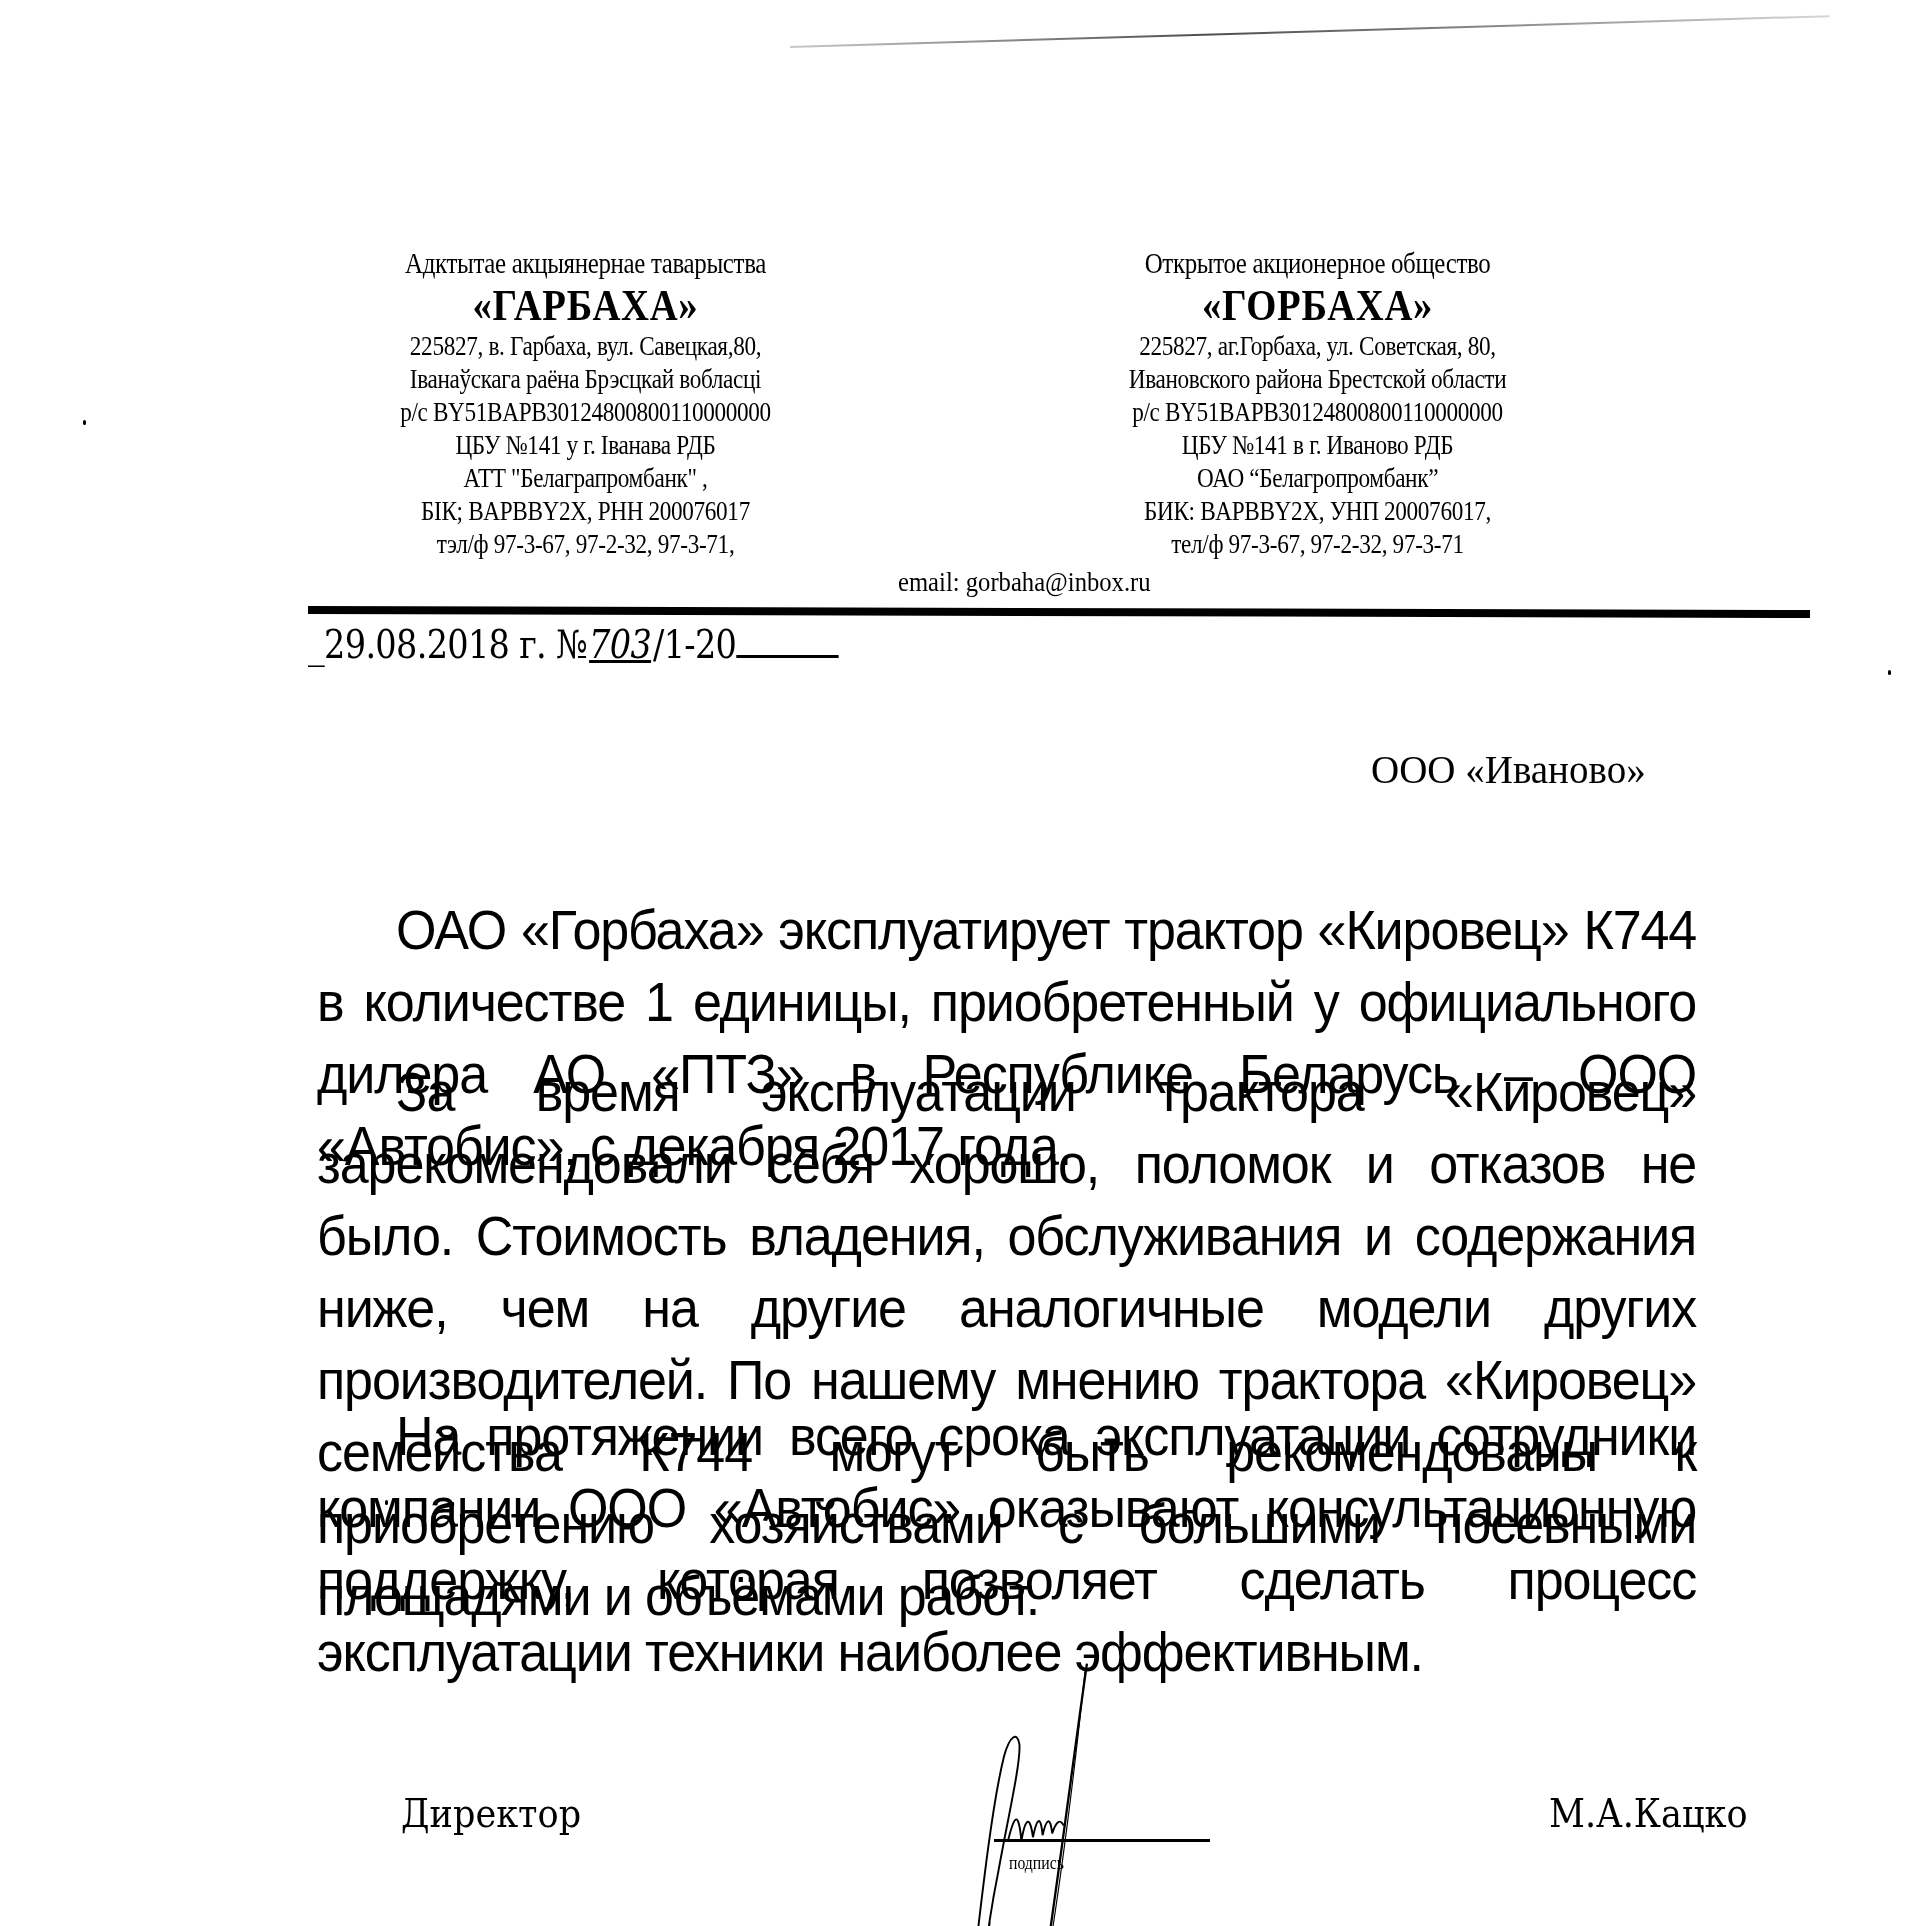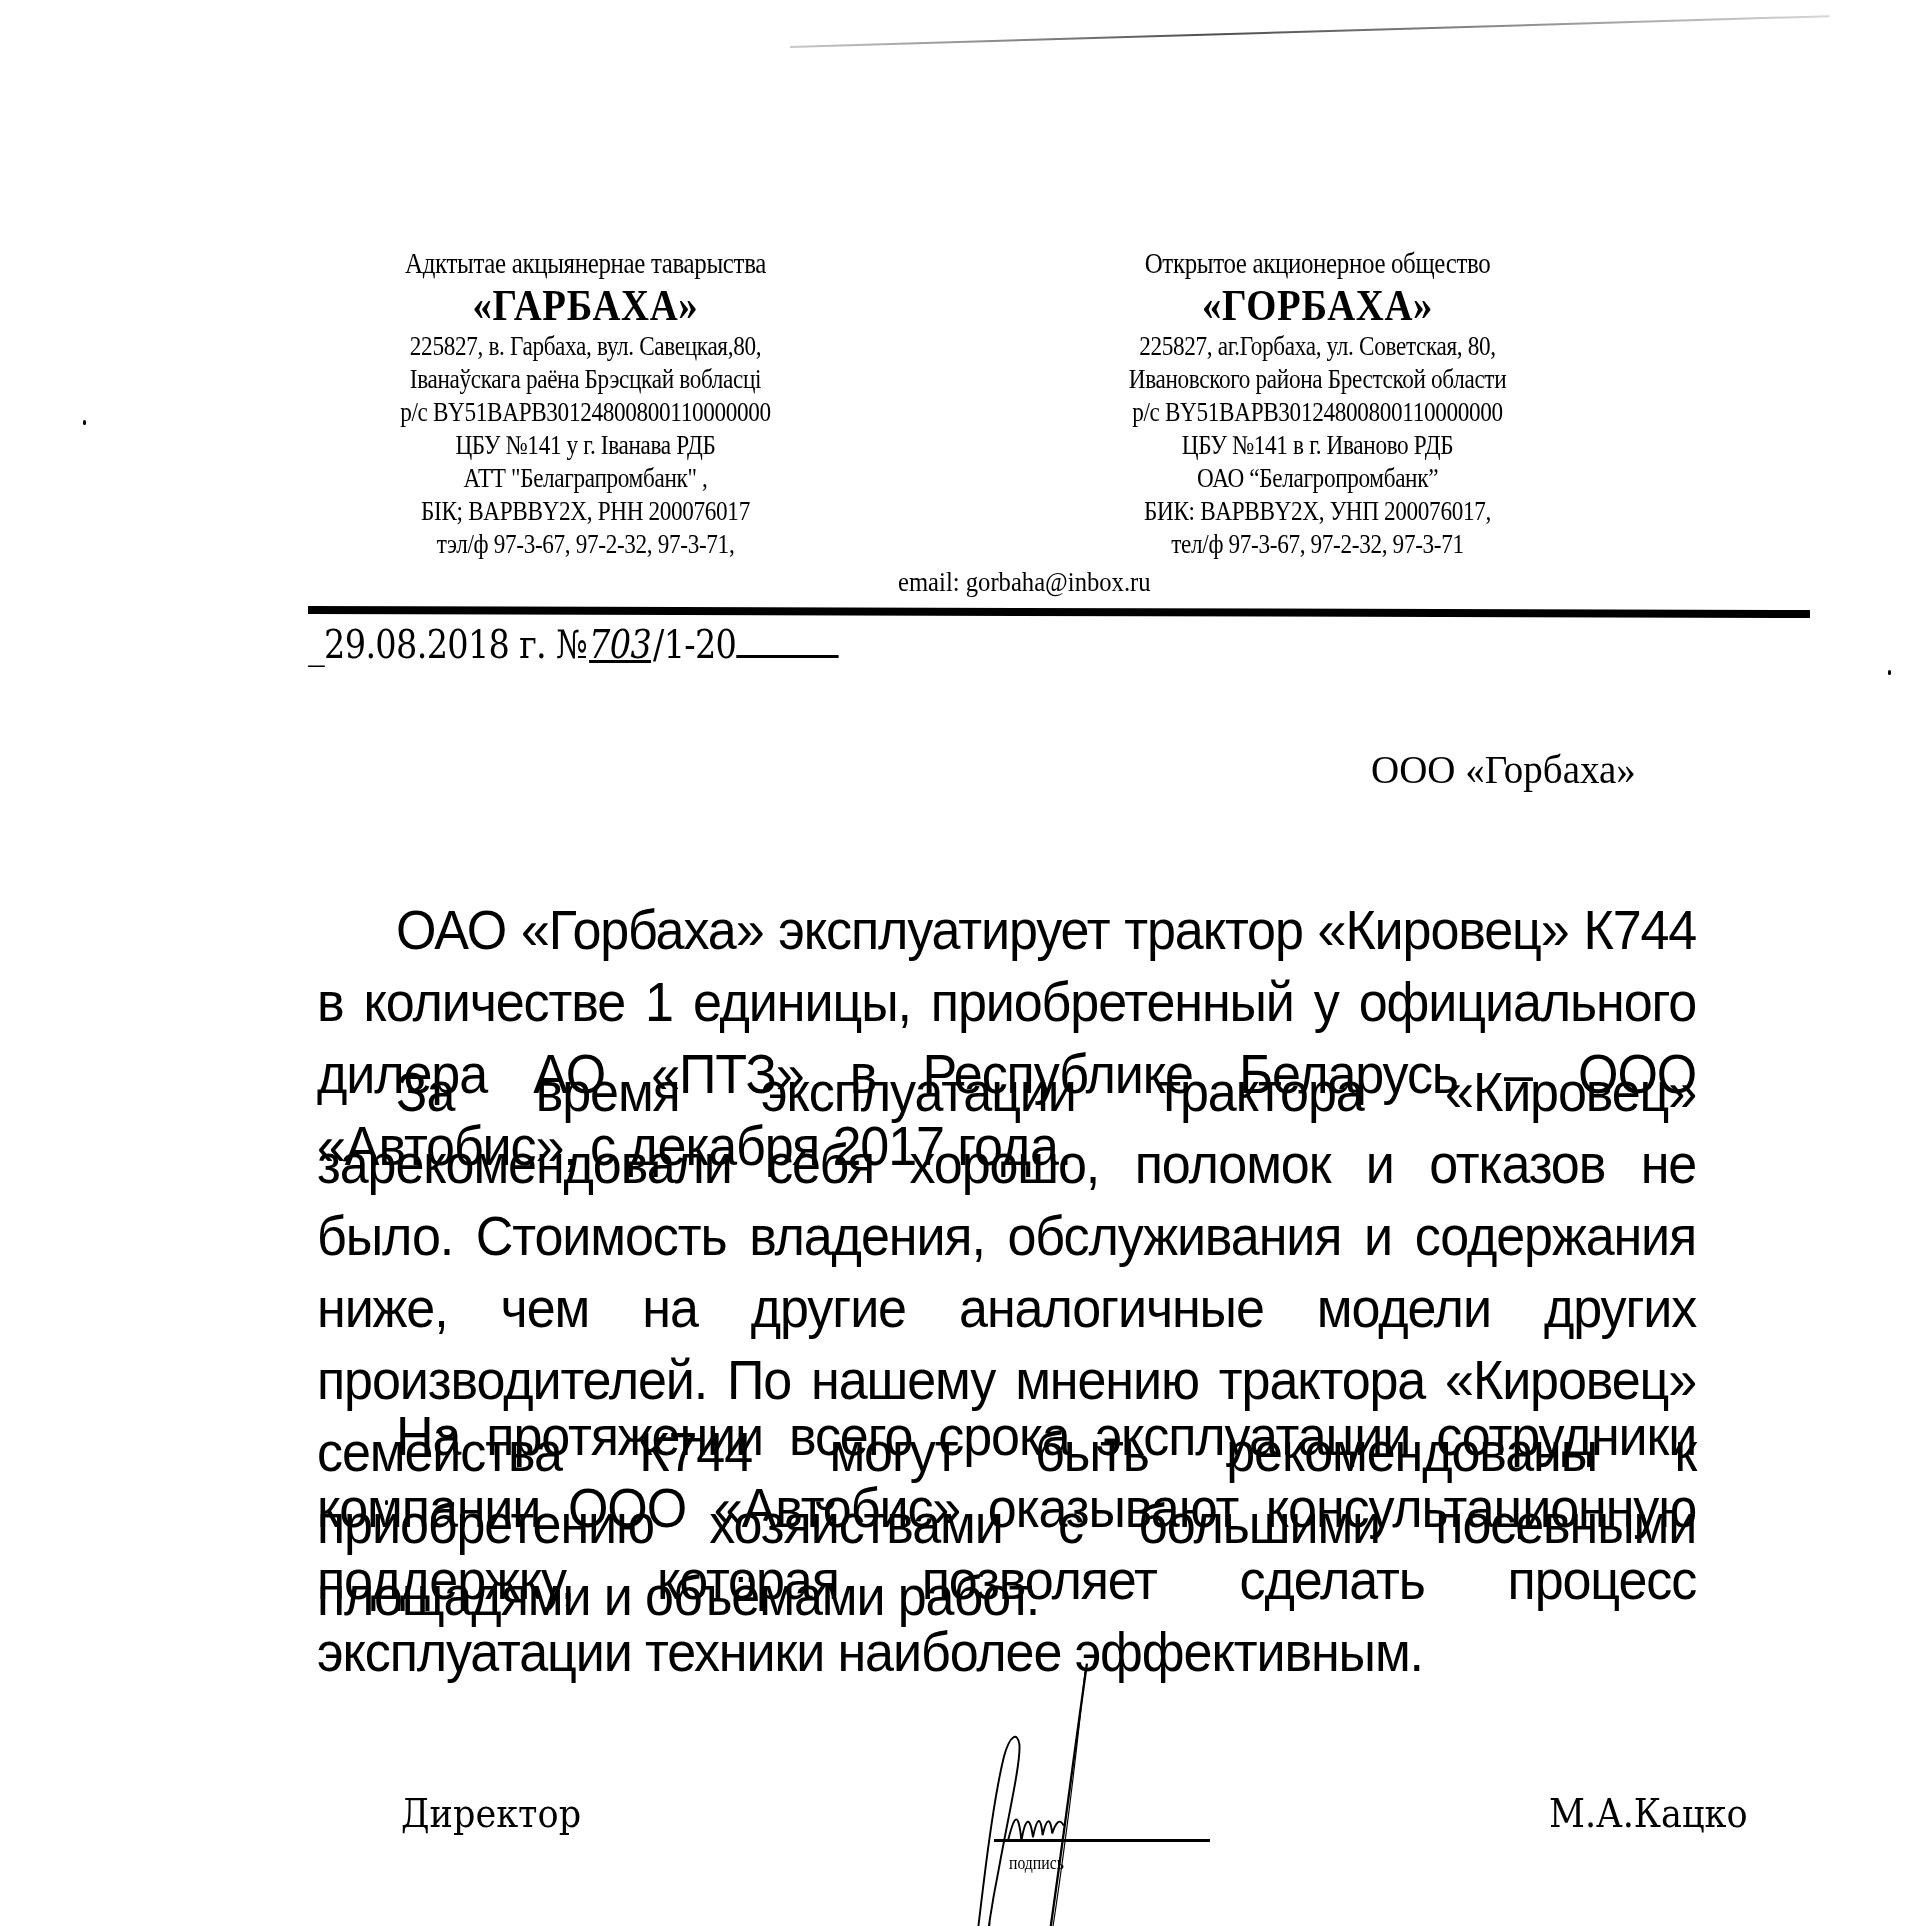--- a/index.html
+++ b/index.html
@@ -70,21 +70,21 @@
 
 <div class="abs" id="lh-email">email: gorbaha@inbox.ru</div>
 
 <div class="rule"></div>
 
 <div class="abs" id="regline">
   <span>_</span><span>29.08.2018 г.</span>
   <span>№</span><span class="num-hand">703</span><span>/1-20</span><span class="trail"></span>
 </div>
 
-<div class="abs" id="addressee">ООО «Горбаха»</div>
+<div class="abs" id="addressee">ООО «Иваново»</div>
 
 <div class="body-text" id="p1">
   <p>ОАО «Горбаха» эксплуатирует трактор «Кировец» К744 в количестве 1 единицы, приобретенный у официального дилера АО «ПТЗ» в Республике Беларусь – ООО «Автобис», с декабря 2017 года.</p>
 </div>
 <div class="body-text" id="p2">
   <p>За время эксплуатации трактора «Кировец» зарекомендовали себя хорошо, поломок и отказов не было. Стоимость владения, обслуживания и содержания ниже, чем на другие аналогичные модели других производителей. По нашему мнению трактора «Кировец» семейства К744 могут быть рекомендованы к приобретению хозяйствами с большими посевными площадями и объёмами работ.</p>
 </div>
 <div class="body-text" id="p3">
   <p>На протяжении всего срока эксплуатации сотрудники компании ООО «Автобис» оказывают консультационную поддержку, которая позволяет сделать процесс эксплуатации техники наиболее эффективным.</p>
 </div>

